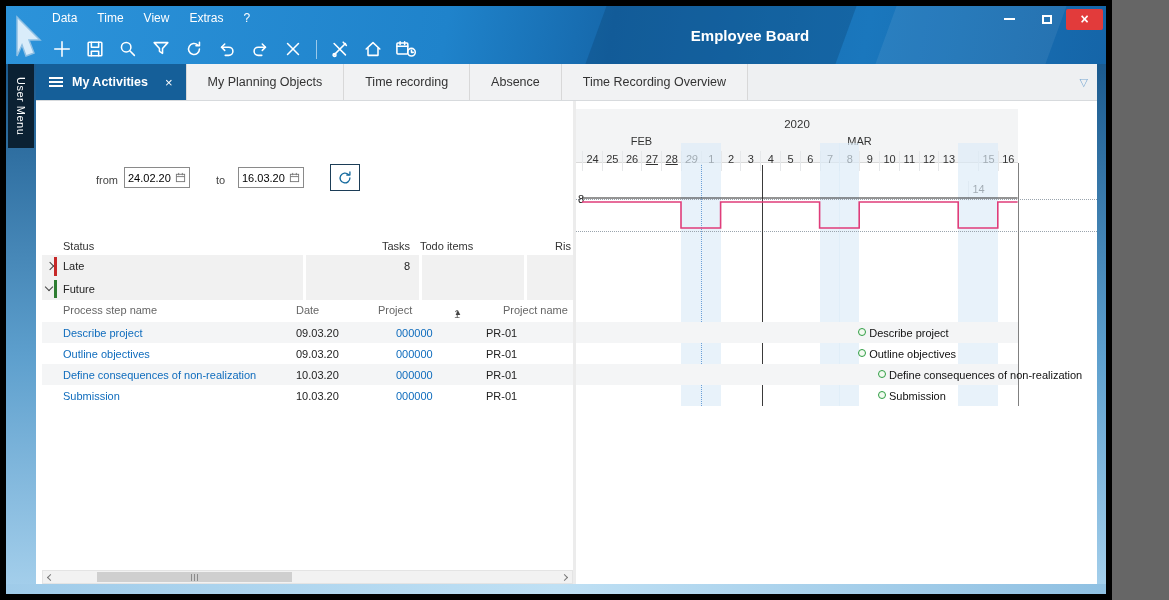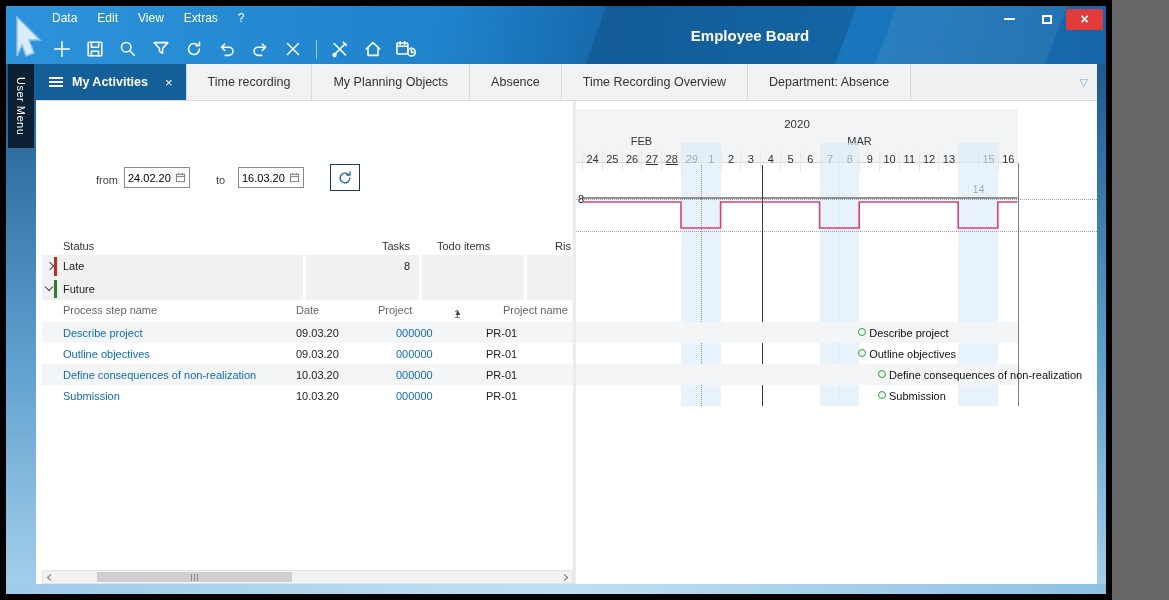--- a/index.html
+++ b/index.html
@@ -66,21 +66,21 @@
   #from-box{left:82px} #to-box{left:196px}
   .date-input{border:none;outline:none;width:46px;font-size:11px;font-family:inherit;background:transparent}
   #refresh-btn{position:absolute;left:288px;top:63px;width:30px;height:27px;border:1px solid #1c3d57;
     background:#fff;display:flex;align-items:center;justify-content:center;cursor:default}
   #refresh-btn svg{stroke:#156a9e;fill:none;stroke-width:1.6;stroke-linecap:round;stroke-linejoin:round}
 
   
   .t-header{position:absolute;top:136px;height:18px;left:0;right:0;font-size:11px;color:#333}
   .t-header span{position:absolute;top:3px}
   #col-status{left:21px} #col-tasks{left:330px;width:38px;text-align:right}
-  #col-todo{left:395px} #col-risk{left:513px}
+  #col-todo{left:378px} #col-risk{left:513px}
   .group-row{position:absolute;left:0;right:0;height:23px;background:#f1f1f1;cursor:default}
   #row-late{top:154px} #row-future{top:177px;height:22px}
   .gap{position:absolute;top:0;bottom:0;width:3px;background:#fff}
   .g1{left:261px}.g2{left:377px}.g3{left:482px}
   .chev{position:absolute;display:inline-block;width:6px;height:6px;border-right:1.6px solid #444;border-bottom:1.6px solid #444}
   .chev.right{left:5px;top:8px;transform:rotate(-45deg)}
   .chev.down{left:4px;top:6px;transform:rotate(45deg)}
   .gbar{position:absolute;left:12px;top:2px;bottom:2px;width:3px}
   .gname{position:absolute;left:21px;top:5px;font-size:11px;color:#222}
   .gtasks{position:absolute;left:330px;width:38px;text-align:right;top:5px;font-size:11px;color:#222}
@@ -131,21 +131,21 @@
 <div id="app">
 
   <div id="titlebar">
     <div class="diag1"></div>
     <div class="diag2"></div>
     <svg id="app-logo" viewBox="0 0 38 52">
       <path d="M7 46 V7 L30 30 H19 L24 43 L16 46 L12 35 Z" fill="#d9ecfa" stroke="#8fc0e4" stroke-width="1.5"></path>
     </svg>
     <div id="menubar">
       <span class="menu-item">Data</span>
-      <span class="menu-item">Edit</span>
+      <span class="menu-item">Time</span>
       <span class="menu-item">View</span>
       <span class="menu-item">Extras</span>
       <span class="menu-item">?</span>
     </div>
     <div id="window-title">Employee Board</div>
     <div id="win-controls">
       <div class="win-btn" id="btn-min">
           <i></i>
         </div>
       <div class="win-btn" id="btn-max">
@@ -234,33 +234,30 @@
     <div class="tab active">
       <span class="hamburger">
           <i></i>
           <i></i>
           <i></i>
         </span>
       <span>My Activities</span>
       <span class="tab-close">×</span>
     </div>
     <div class="tab">
+        <span>My Planning Objects</span>
+      </div>
+    <div class="tab">
         <span>Time recording</span>
-      </div>
-    <div class="tab">
-        <span>My Planning Objects</span>
       </div>
     <div class="tab">
         <span>Absence</span>
       </div>
     <div class="tab">
         <span>Time Recording Overview</span>
-      </div>
-    <div class="tab">
-        <span>Department: Absence</span>
       </div>
     <span id="tab-overflow">▽</span>
   </div>
 
   <div id="content">
 
     <div id="left-pane">
       <span class="lbl" id="from-label">from</span>
       <span class="date-box" id="from-box">
         <input class="date-input" value="24.02.20" style="">

